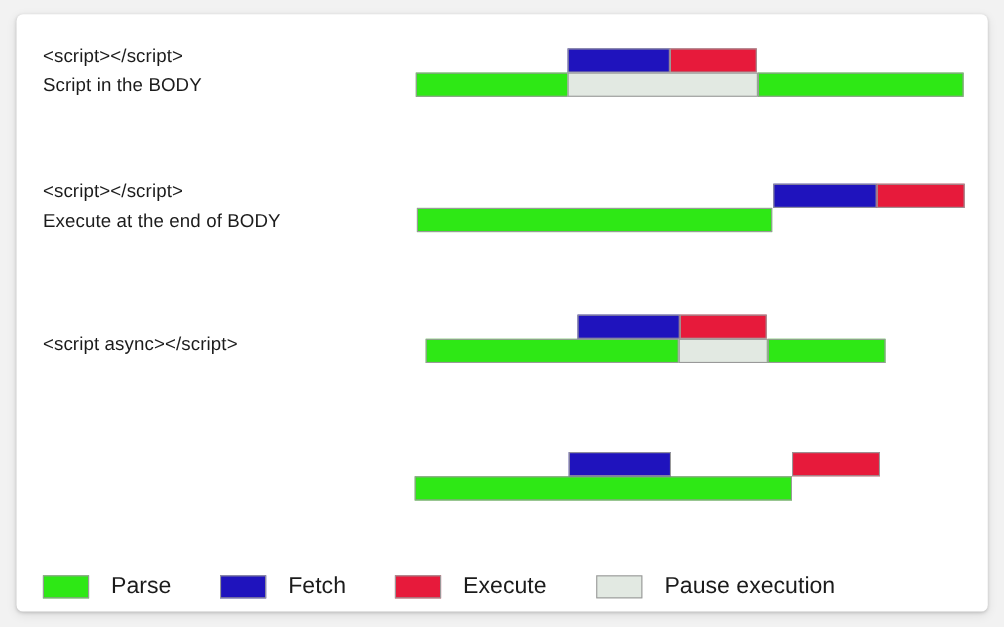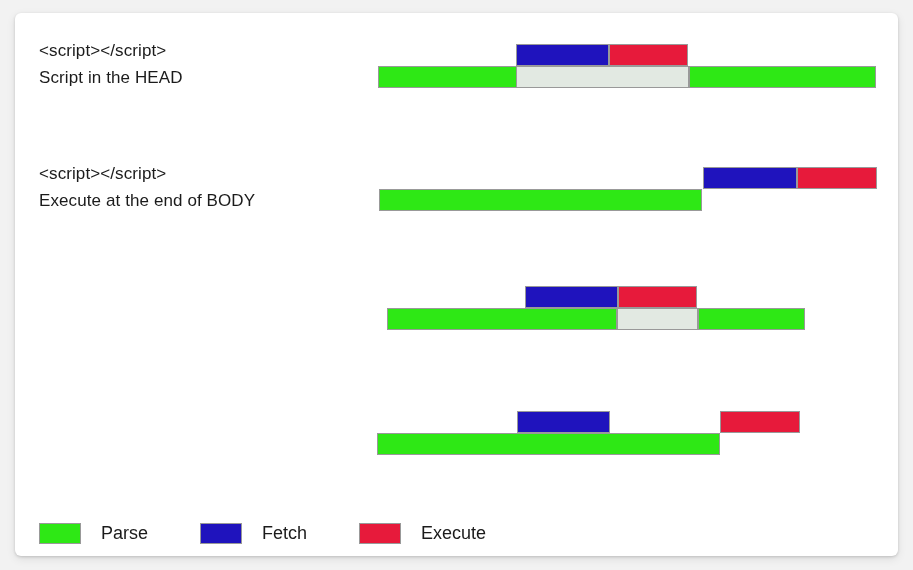--- a/index.html
+++ b/index.html
@@ -74,36 +74,36 @@
   }
   .legend-swatch {
     width: 42px;
     height: 21px;
     box-sizing: border-box;
     border: 1px solid #999999;
     flex: 0 0 auto;
   }
   .legend-label {
     margin-left: 20px;
-    font-size: 18px;
+    font-size: 21px;
     color: #1b1b1b;
     white-space: nowrap;
   }
 </style>
 </head>
 <body>
 
 <div id="diagram-card">
 
   <div class="timeline-rows">
 
     <div class="timeline-row" style="top:18px;height:62px;">
       <div class="row-labels" style="top:6px;">
         <div class="row-label-line">&lt;script&gt;&lt;/script&gt;</div>
-        <div class="row-label-line">Script in the HEAD</div>
+        <div class="row-label-line">Script in the BODY</div>
       </div>
       <div class="track">
         <div class="seg" style="left:363px;top:35px;width:139px;height:22px;background:#2ee815;"></div>
         <div class="seg" style="left:501px;top:13px;width:93px;height:22px;background:#1f13bd;"></div>
         <div class="seg" style="left:594px;top:13px;width:79px;height:22px;background:#e71a3b;"></div>
         <div class="seg" style="left:501px;top:35px;width:173px;height:22px;background:#e2e9e2;"></div>
         <div class="seg" style="left:674px;top:35px;width:187px;height:22px;background:#2ee815;"></div>
       </div>
     </div>
 
@@ -113,20 +113,23 @@
         <div class="row-label-line">Execute at the end of BODY</div>
       </div>
       <div class="track">
         <div class="seg" style="left:364px;top:35px;width:323px;height:22px;background:#2ee815;"></div>
         <div class="seg" style="left:688px;top:13px;width:94px;height:22px;background:#1f13bd;"></div>
         <div class="seg" style="left:782px;top:13px;width:80px;height:22px;background:#e71a3b;"></div>
       </div>
     </div>
 
     <div class="timeline-row" style="top:267px;height:62px;">
+      <div class="row-labels" style="top:19px;">
+        <div class="row-label-line">&lt;script async&gt;&lt;/script&gt;</div>
+      </div>
       <div class="track">
         <div class="seg" style="left:372px;top:28px;width:230px;height:22px;background:#2ee815;"></div>
         <div class="seg" style="left:510px;top:6px;width:93px;height:22px;background:#1f13bd;"></div>
         <div class="seg" style="left:603px;top:6px;width:79px;height:22px;background:#e71a3b;"></div>
         <div class="seg" style="left:602px;top:28px;width:81px;height:22px;background:#e2e9e2;"></div>
         <div class="seg" style="left:683px;top:28px;width:107px;height:22px;background:#2ee815;"></div>
       </div>
     </div>
 
     <div class="timeline-row" style="top:392px;height:62px;">
@@ -145,15 +148,19 @@
       <div class="legend-label">Parse</div>
     </div>
     <div class="legend-item" style="left:344px;">
       <div class="legend-swatch" style="background:#e71a3b;"></div>
       <div class="legend-label">Execute</div>
     </div>
     <div class="legend-item" style="left:185px;">
       <div class="legend-swatch" style="background:#1f13bd;"></div>
       <div class="legend-label">Fetch</div>
     </div>
+    <div class="legend-item" style="left:527px;">
+      <div class="legend-swatch" style="background:#e2e9e2;"></div>
+      <div class="legend-label">Pause execution</div>
+    </div>
   </div>
 
 </div>
 
 </body></html>

